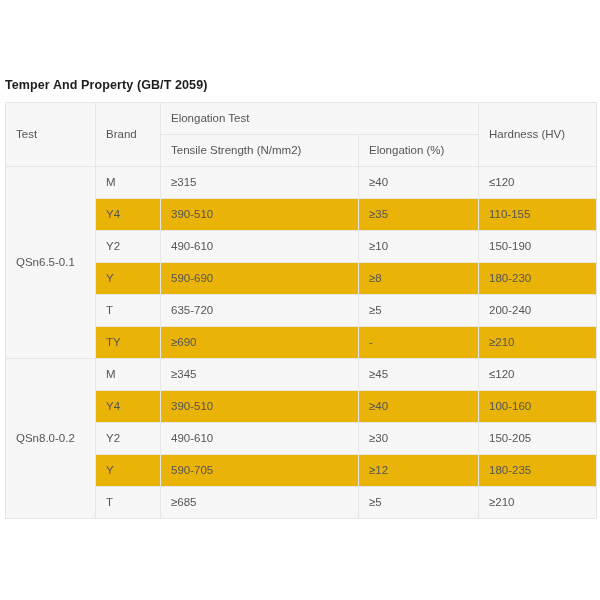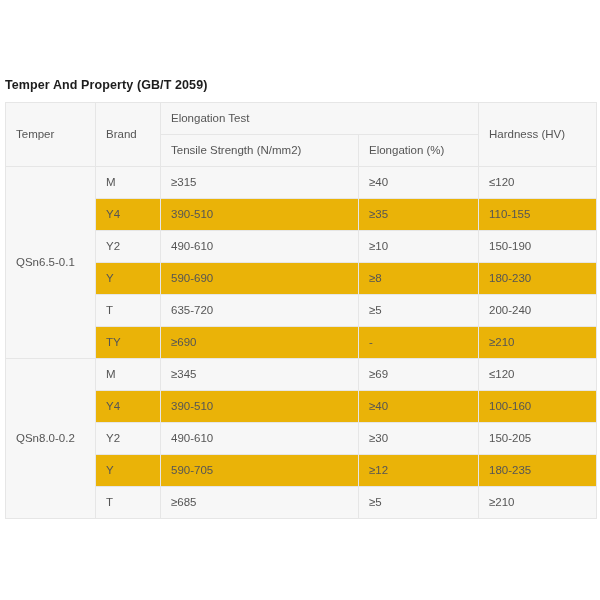--- a/index.html
+++ b/index.html
@@ -100,21 +100,21 @@
     <table class="spec-table">
       <colgroup>
         <col class="c-brand">
         <col class="c-temper">
         <col class="c-tensile">
         <col class="c-elong">
         <col class="c-hardness">
       </colgroup>
       <thead>
         <tr>
-          <th class="hdr-brand" rowspan="2">Temper</th>
+          <th class="hdr-brand" rowspan="2">Test</th>
           <th class="hdr-temper" rowspan="2">Brand</th>
           <th colspan="2">Elongation Test</th>
           <th class="hdr-hardness" rowspan="2">Hardness (HV)</th>
         </tr>
         <tr>
           <th>Tensile Strength (N/mm2)</th>
           <th>Elongation (%)</th>
         </tr>
       </thead>
       <tbody>
@@ -154,21 +154,21 @@
           <td>TY</td>
           <td>≥690</td>
           <td>-</td>
           <td>≥210</td>
         </tr>
 
         <tr class="shaded block-start">
           <td class="brand-cell" rowspan="5">QSn8.0-0.2</td>
           <td>M</td>
           <td>≥345</td>
-          <td>≥69</td>
+          <td>≥45</td>
           <td>≤120</td>
         </tr>
         <tr>
           <td>Y4</td>
           <td>390-510</td>
           <td>≥40</td>
           <td>100-160</td>
         </tr>
         <tr class="shaded">
           <td>Y2</td>

